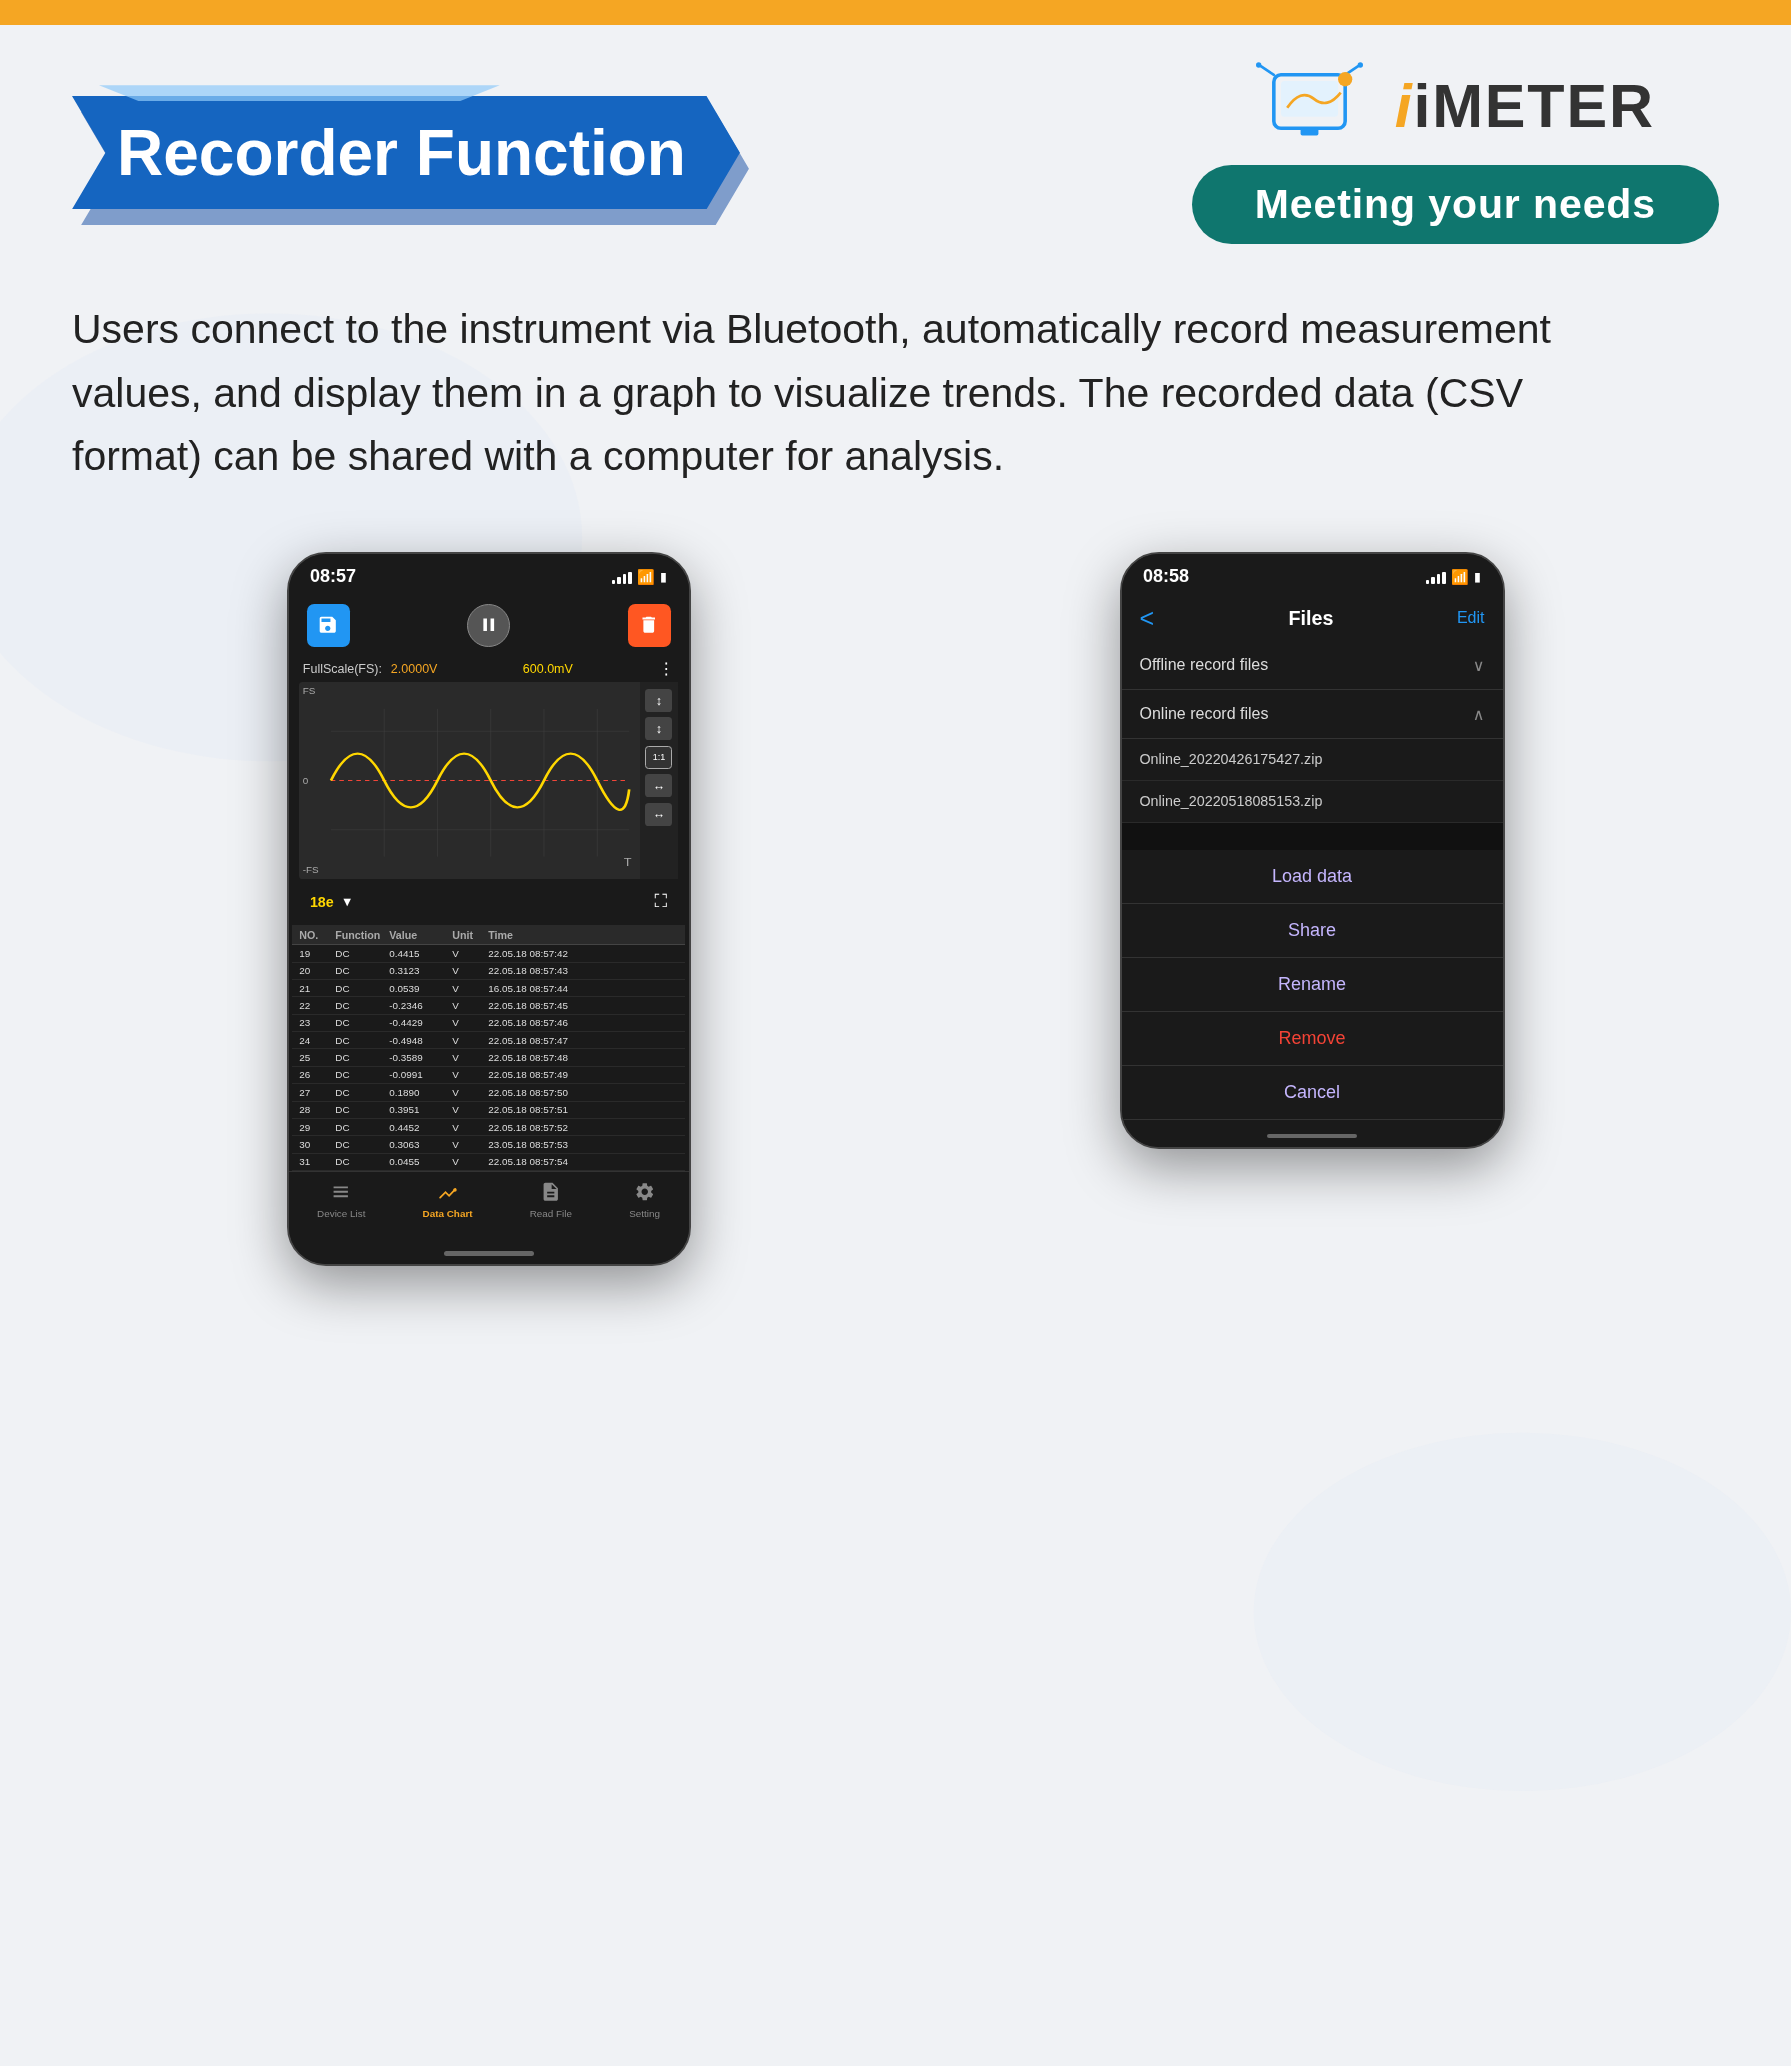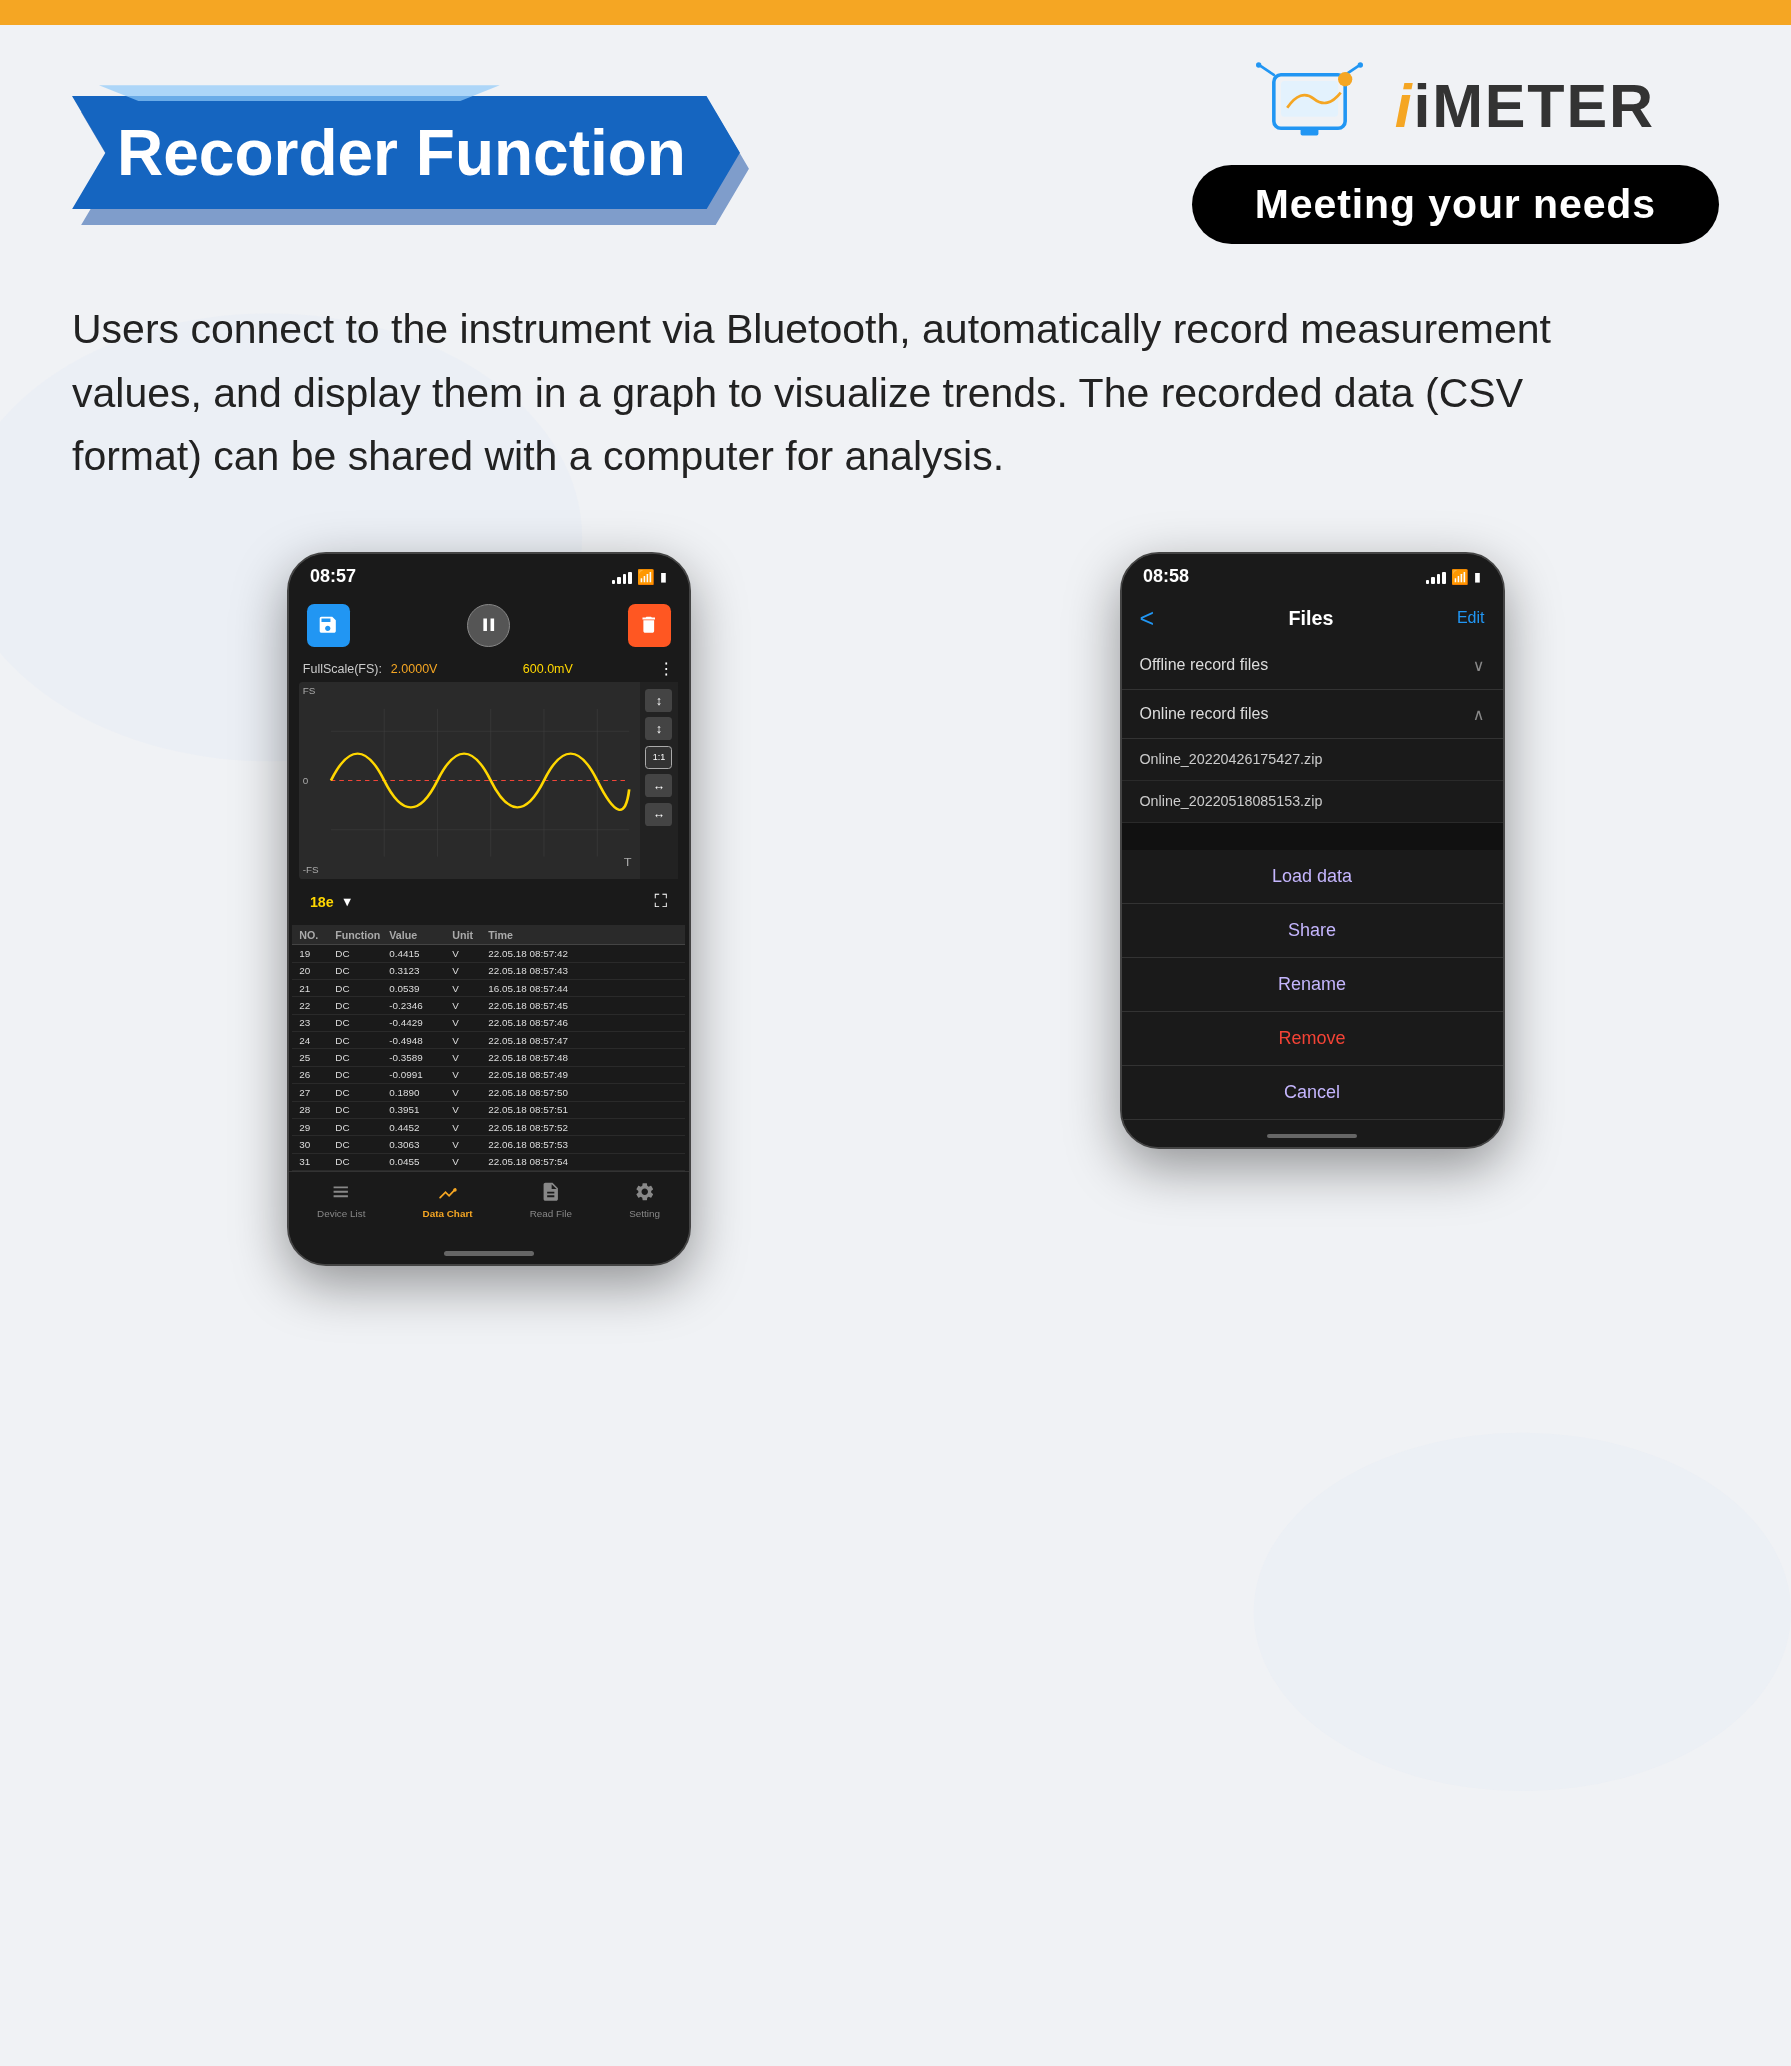--- a/index.html
+++ b/index.html
@@ -92,21 +92,21 @@
       font-weight: 700;
       color: #333;
       letter-spacing: 1.8px;
       margin-left: 21px;
     }
     .imeter-i {
       color: #f5a623;
       font-style: italic;
     }
     .imeter-tagline {
-      background: #000000;
+      background: #0f766e;
       color: white;
       font-size: 41px;
       font-weight: 600;
       padding: 16px 63px;
       border-radius: 45px;
       letter-spacing: 0.9px;
     }
 
     
     .description {
@@ -656,21 +656,21 @@
               <span>DC</span>
               <span>0.4452</span>
               <span>V</span>
               <span>22.05.18 08:57:52</span>
             </div>
             <div class="table-row">
               <span>30</span>
               <span>DC</span>
               <span>0.3063</span>
               <span>V</span>
-              <span>22.06.18 08:57:53</span>
+              <span>23.05.18 08:57:53</span>
             </div>
             <div class="table-row">
               <span>31</span>
               <span>DC</span>
               <span>0.0455</span>
               <span>V</span>
               <span>22.05.18 08:57:54</span>
             </div>
           </div>
       </div>

